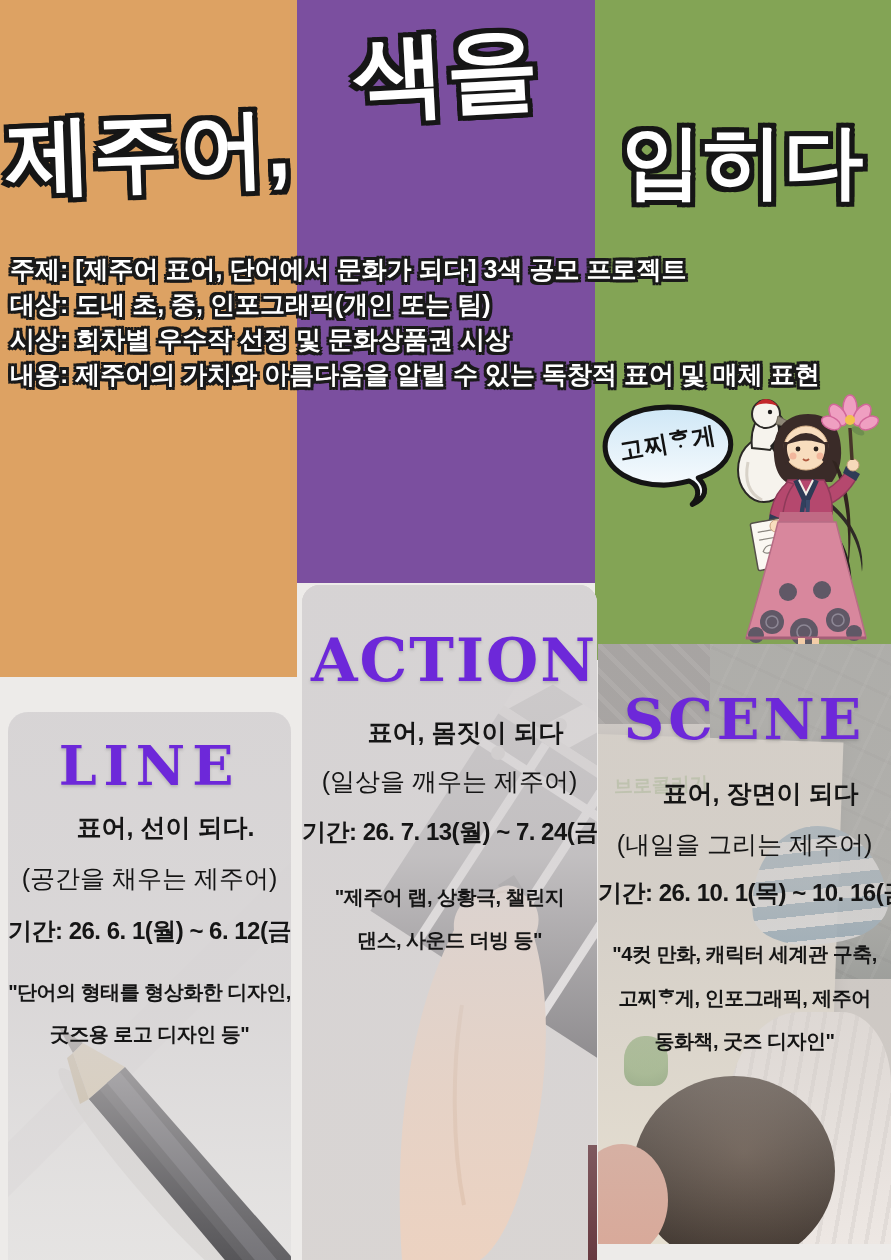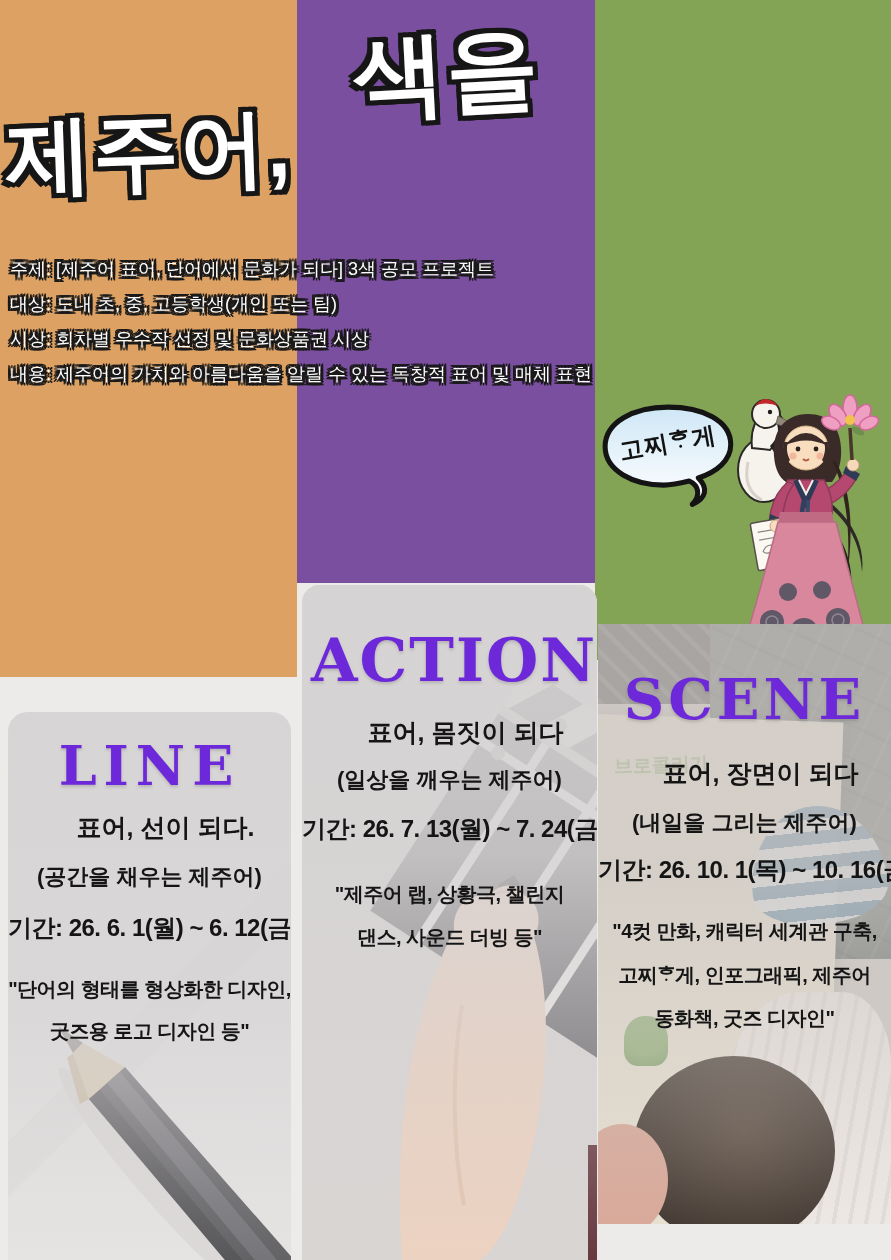--- a/index.html
+++ b/index.html
@@ -26,21 +26,21 @@
       -3px -3px 0 #161616, 3px -3px 0 #161616,
       -3px 3px 0 #161616, 3px 3px 0 #161616;
   }
   .t-left  { left:2px;   top:108px; width:293px; font-size:86px; transform:rotate(-2deg); }
   .t-mid   { left:297px; top:26px;  width:298px; font-size:92px; transform:rotate(-3deg); }
   .t-right { left:595px; top:122px; width:296px; font-size:80px; }
 
   
   .info { position:absolute; left:10px; top:252px; width:880px; }
   .info-line {
-    font-size:18px; font-weight:normal; color:#ffffff; line-height:35px;
+    font-size:25px; font-weight:bold; color:#ffffff; line-height:35px;
     white-space:nowrap; letter-spacing:0;
     text-shadow:
       -3px -3px 0 #1a1a1a, 0 -3px 0 #1a1a1a, 3px -3px 0 #1a1a1a,
       -3px 0 0 #1a1a1a, 3px 0 0 #1a1a1a,
       -3px 3px 0 #1a1a1a, 0 3px 0 #1a1a1a, 3px 3px 0 #1a1a1a,
       -2px -2px 0 #1a1a1a, 2px -2px 0 #1a1a1a,
       -2px 2px 0 #1a1a1a, 2px 2px 0 #1a1a1a;
   }
 
   
@@ -53,21 +53,21 @@
     font-size:24px; font-weight:800; color:#121212; letter-spacing:1px;
   }
 
   
   .character { position:absolute; left:700px; top:386px; width:186px; height:276px; }
 
   
   .card { position:absolute; overflow:hidden; background:#d6d3d4; }
   .card-line   { left:8px;   top:712px; width:283px; height:683px; border-radius:20px 20px 0 0; }
   .card-action { left:302px; top:585px; width:295px; height:675px; border-radius:18px 18px 0 0; }
-  .card-scene  { left:598px; top:624px; width:293px; height:600px; }
+  .card-scene  { left:598px; top:644px; width:293px; height:600px; }
 
   .photo { position:absolute; inset:0; z-index:0; }
   .wash  { position:absolute; inset:0; z-index:1;
     background:linear-gradient(180deg,
       rgba(214,211,212,0.94) 0%, rgba(214,211,212,0.84) 40%,
       rgba(214,211,212,0.40) 72%, rgba(214,211,212,0.08) 100%);
   }
   .card-scene .wash {
     background:linear-gradient(180deg,
       rgba(205,200,196,0.72) 0%, rgba(205,200,196,0.74) 40%,
@@ -77,21 +77,21 @@
 
   .sec-title {
     margin:9px; font-family:"DejaVu Serif", serif; font-weight:bold; color:#6d28d9;
     line-height:1.05; text-shadow:0 2px 3px rgba(80,80,80,0.25);
   }
   .card-line   .sec-title { margin-top:26px; font-size:54px; letter-spacing:7px; }
   .card-action .sec-title { margin-top:44px; font-size:60px; letter-spacing:2px; }
   .card-scene  .sec-title { margin-top:46px; font-size:56px; letter-spacing:4px; }
 
   .tagline { font-weight:800; font-size:25px;padding-left:32px; }
-  .sub     { font-weight:700; font-size:22px; }
+  .sub     { font-weight:400; font-size:25px; }
   .period  { font-weight:800; font-size:24px; letter-spacing:-0.5px; white-space:nowrap; }
   .desc    { font-weight:800; font-size:20px; letter-spacing:-0.5px; white-space:nowrap; }
 
   .card-line   .tagline { margin-top:16px; }  .card-line   .sub { margin-top:18px; }
   .card-line   .period  { margin-top:20px; }  .card-line   .d1  { margin-top:32px; }
   .card-line   .d2 { margin-top:15px; }
   .card-action .tagline { margin-top:24px; }  .card-action .sub { margin-top:16px; }
   .card-action .period  { margin-top:18px; }  .card-action .d1  { margin-top:36px; }
   .card-action .d2 { margin-top:16px; }
   .card-scene  .tagline { margin-top:28px; }  .card-scene  .sub { margin-top:18px; }
@@ -132,24 +132,25 @@
 <body>
 
 <div class="poster">
 
   <div class="col col-orange"></div>
   <div class="col col-purple"></div>
   <div class="col col-green"></div>
 
   <h1 class="big-title t-left">제주어,</h1>
   <h1 class="big-title t-mid">색을</h1>
+  <h1 class="big-title t-right">입히다</h1>
 
   <div class="info">
     <div class="info-line">주제: [제주어 표어, 단어에서 문화가 되다] 3색 공모 프로젝트</div>
-    <div class="info-line">대상: 도내 초, 중, 고등학생(개인 또는 팀)</div>
+    <div class="info-line">대상: 도내 초, 중, 인포그래픽(개인 또는 팀)</div>
     <div class="info-line">시상: 회차별 우수작 선정 및 문화상품권 시상</div>
     <div class="info-line">내용: 제주어의 가치와 아름다움을 알릴 수 있는 독창적 표어 및 매체 표현</div>
   </div>
 
   <div class="bubble-wrap">
     <svg viewBox="0 0 150 110">
       <defs>
         <linearGradient id="bubbleGrad" x1="0" y1="0" x2="0" y2="1">
           <stop offset="0" stop-color="#cfe7f6"></stop>
             <stop offset="1" stop-color="#ffffff"></stop>

